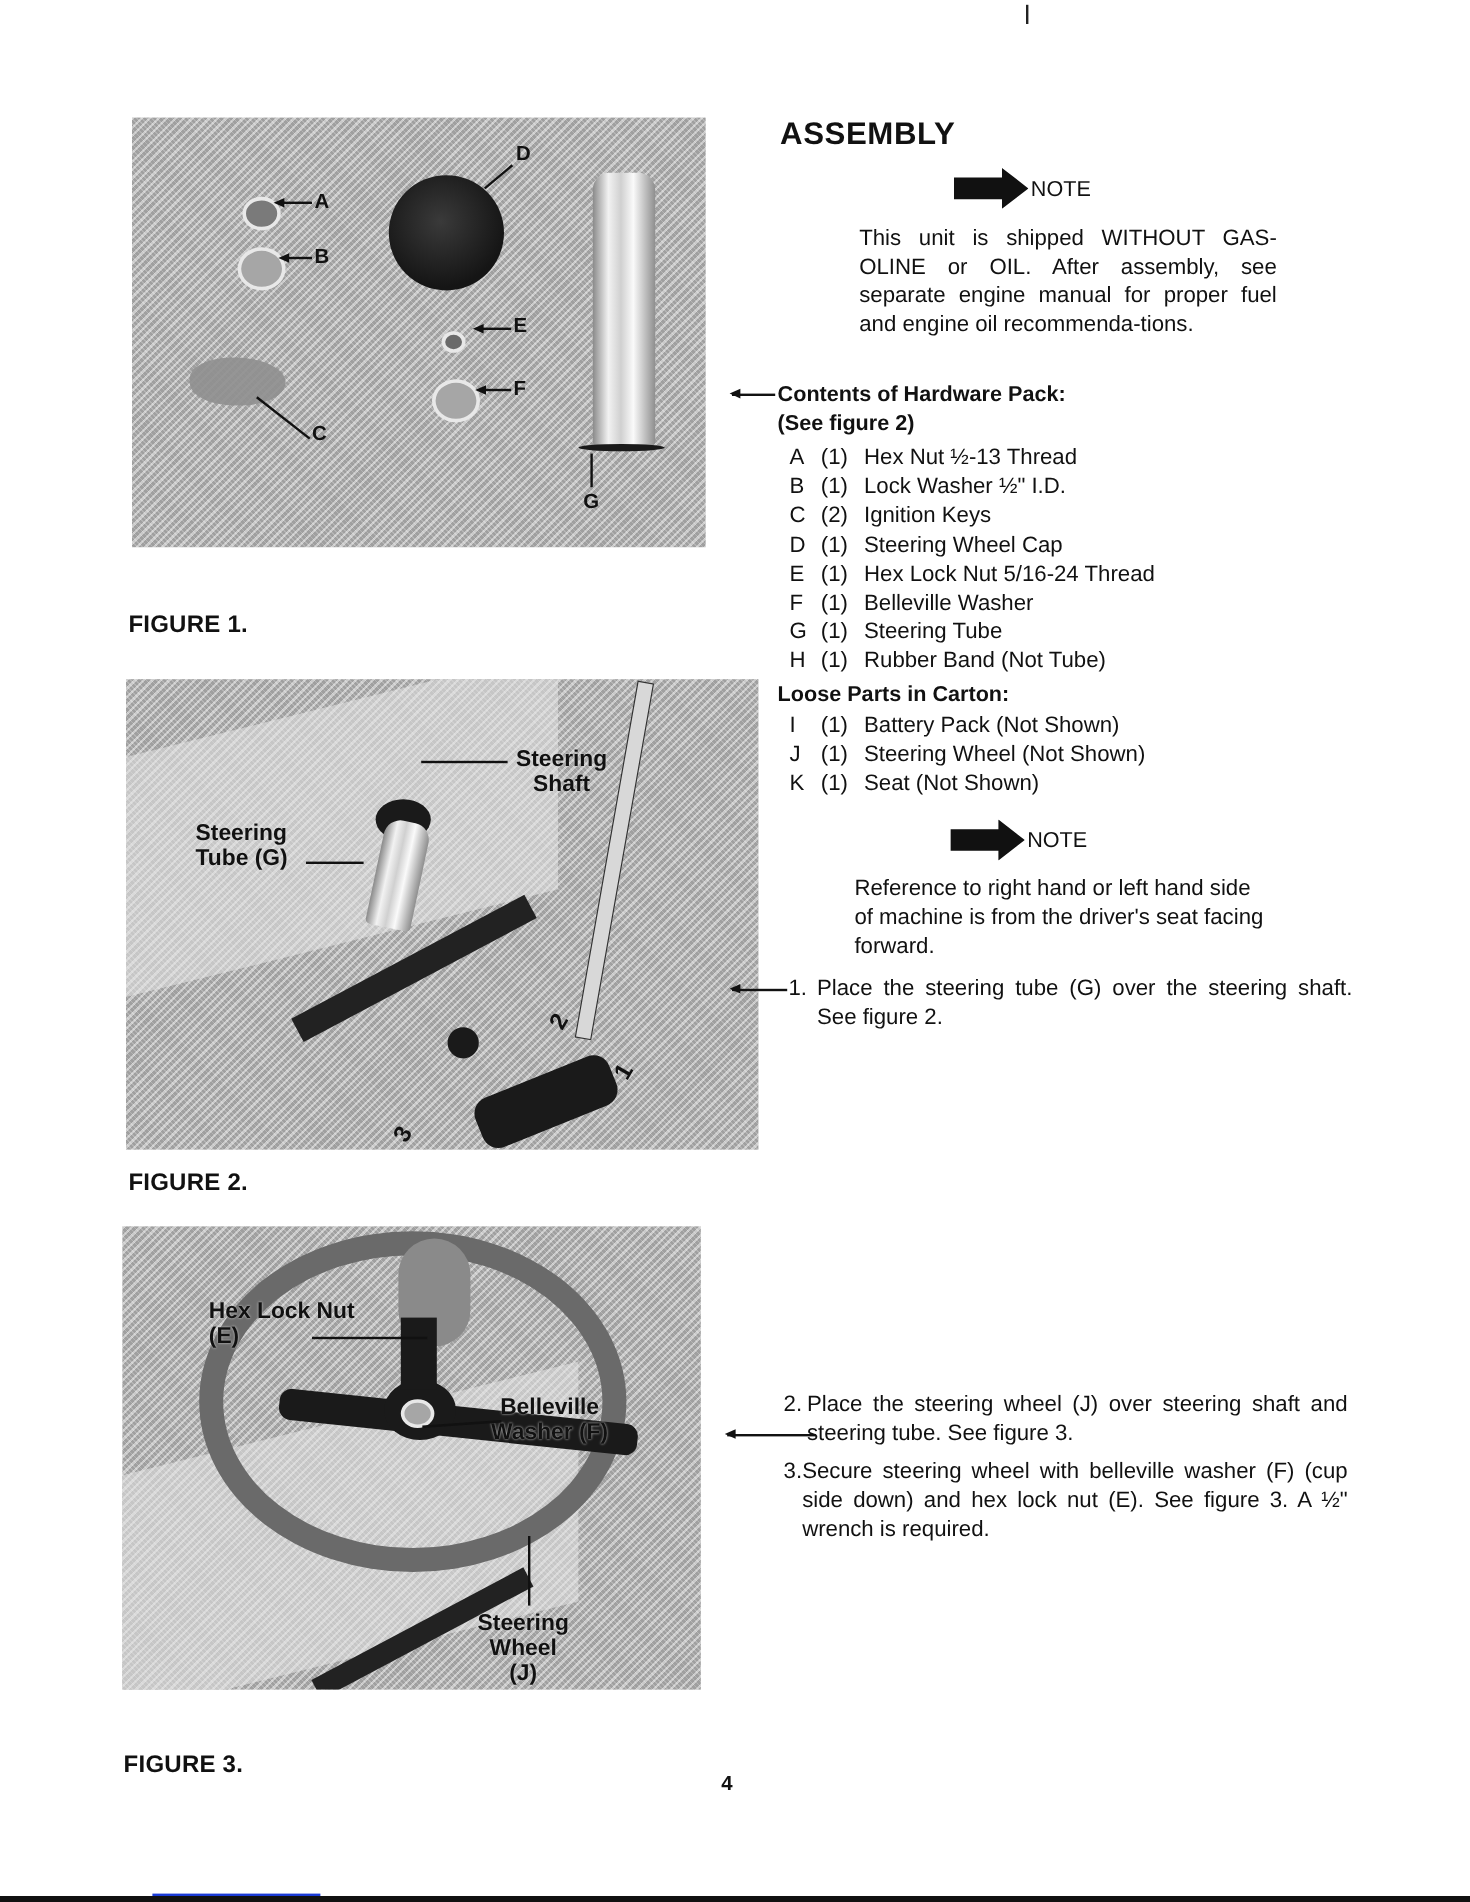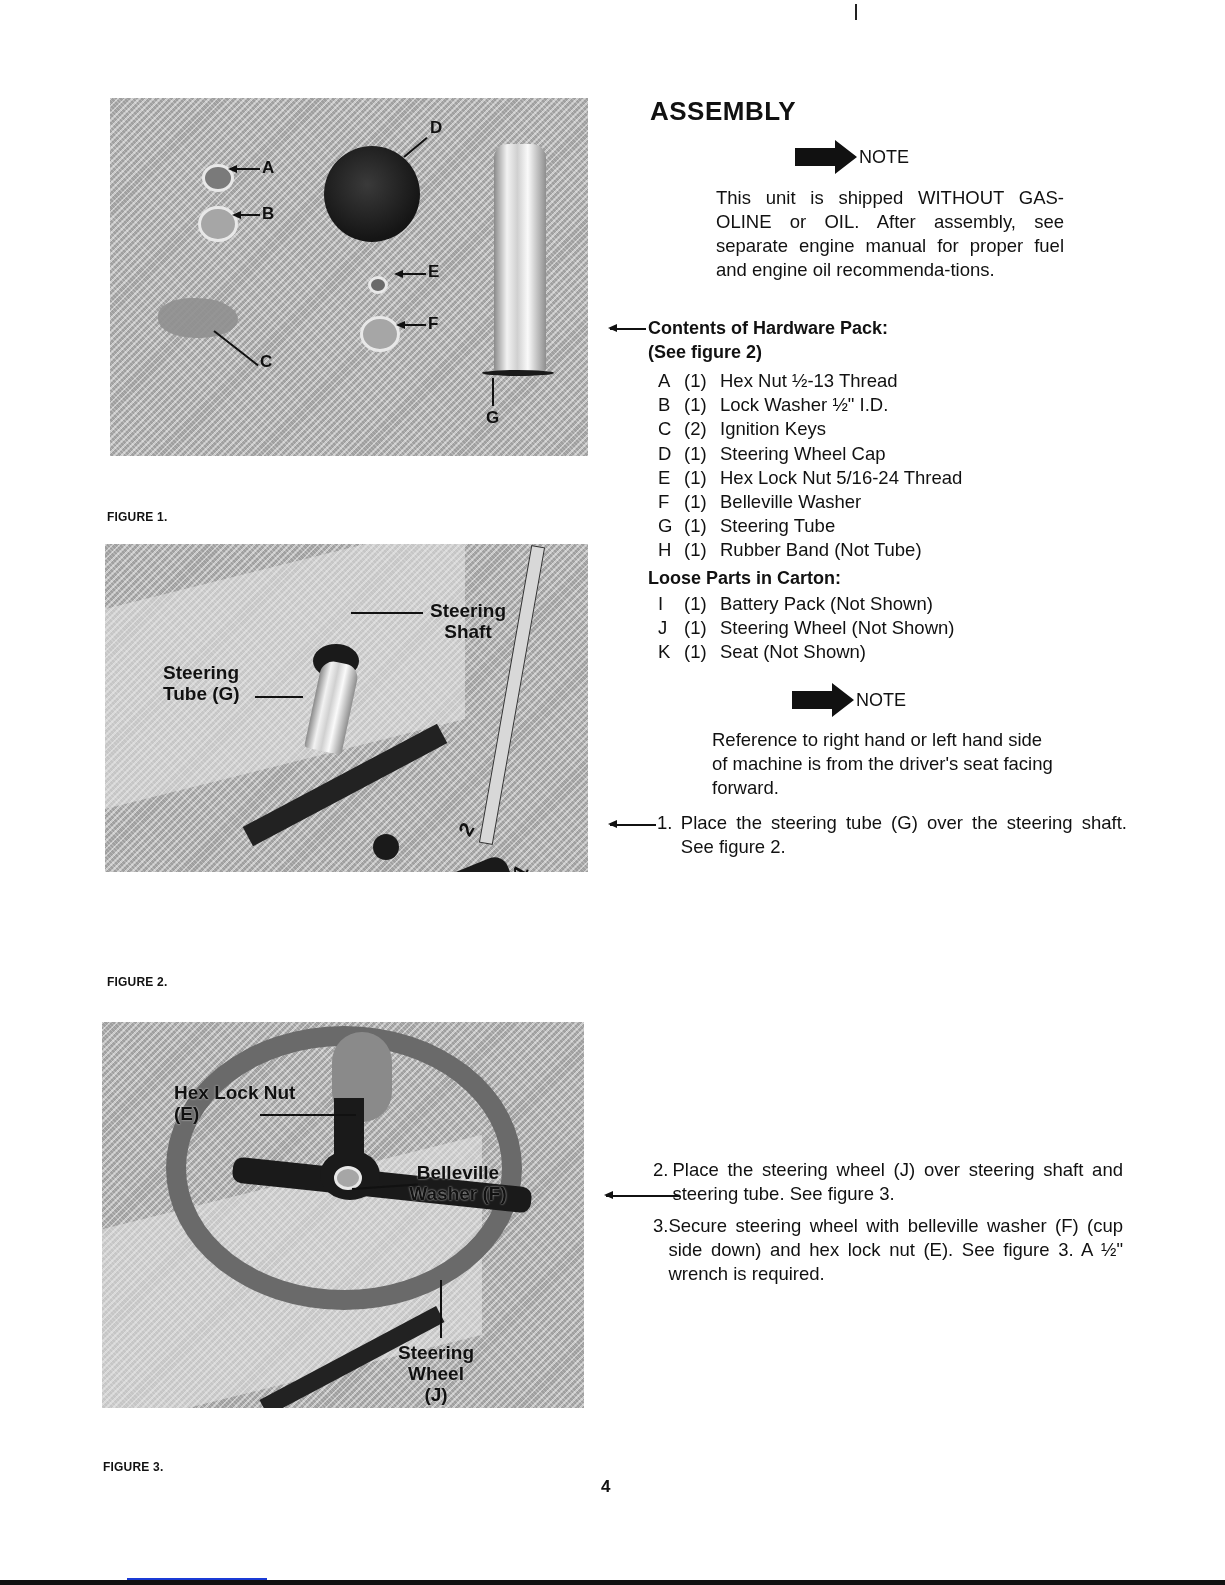--- a/index.html
+++ b/index.html
@@ -12,21 +12,21 @@
 
   
   .figure {
     position: absolute; overflow: hidden;
     background-color: #b8b8b8;
     background-image:
       repeating-linear-gradient(135deg, rgba(255,255,255,0.35) 0 2px, rgba(0,0,0,0.08) 2px 5px),
       repeating-linear-gradient(45deg, rgba(255,255,255,0.15) 0 1px, rgba(0,0,0,0.06) 1px 3px);
   }
   .fig-caption {
-    position: absolute; font-weight: bold; font-size: 12px; letter-spacing: 0.2px;
+    position: absolute; font-weight: bold; font-size: 20px; letter-spacing: 0.2px;
     font-family: "Liberation Sans", sans-serif;
   }
   .callout {
     position: absolute; font-weight: bold; font-size: 17px; color: #111; line-height: 19px;
     font-family: "Liberation Sans", sans-serif;
   }
   .callout.on-photo { color: #111; text-shadow: 0 0 2px #ddd; font-size: 19px; line-height: 21px; }
   .leader { position: absolute; height: 2px; background: #111; }
   .leader.v { width: 2px; height: auto; }
   .arrowhead-left {
@@ -106,21 +106,21 @@
 
   <div class="callout" style="left:318px; top:216px;">F</div>
   <div class="leader" style="left:292px; top:226px; width:24px;"></div>
   <div class="arrowhead-left" style="left:286px; top:223px;"></div>
 
   <div class="callout" style="left:376px; top:310px;">G</div>
   <div class="leader v" style="left:382px; top:280px; height:28px;"></div>
 </div>
 <div class="fig-caption" style="left:107px; top:510px;">FIGURE 1.</div>
 
-<div class="figure" style="left:105px; top:544px; width:483px; height:328px;">
+<div class="figure" style="left:105px; top:566px; width:483px; height:392px;padding-left:44px;">
   <div class="console" style="left:0; top:20px; width:360px; height:200px; transform:skewY(-14deg);"></div>
   <div class="dark-blob" style="left:208px; top:100px; width:46px; height:34px; border-radius:50%;"></div>
   <div class="tube" style="left:208px; top:118px; width:38px; height:90px; transform:rotate(12deg);"></div>
   <div class="dark-blob" style="left:130px; top:230px; width:220px; height:22px; transform:rotate(-28deg); background:#222;"></div>
   <div class="dark-blob" style="left:290px; top:330px; width:120px; height:44px; border-radius:14px; transform:rotate(-22deg);"></div>
   <div class="dark-blob" style="left:268px; top:290px; width:26px; height:26px; border-radius:50%;"></div>
   <div class="dark-blob" style="left:400px; top:0; width:12px; height:300px; transform:rotate(10deg); background:#d8d8d8; border:1px solid #333;"></div>
 
   <div class="callout on-photo" style="left:320px; top:56px; text-align:center; width:86px;">
     <span>Steering Shaft</span>

